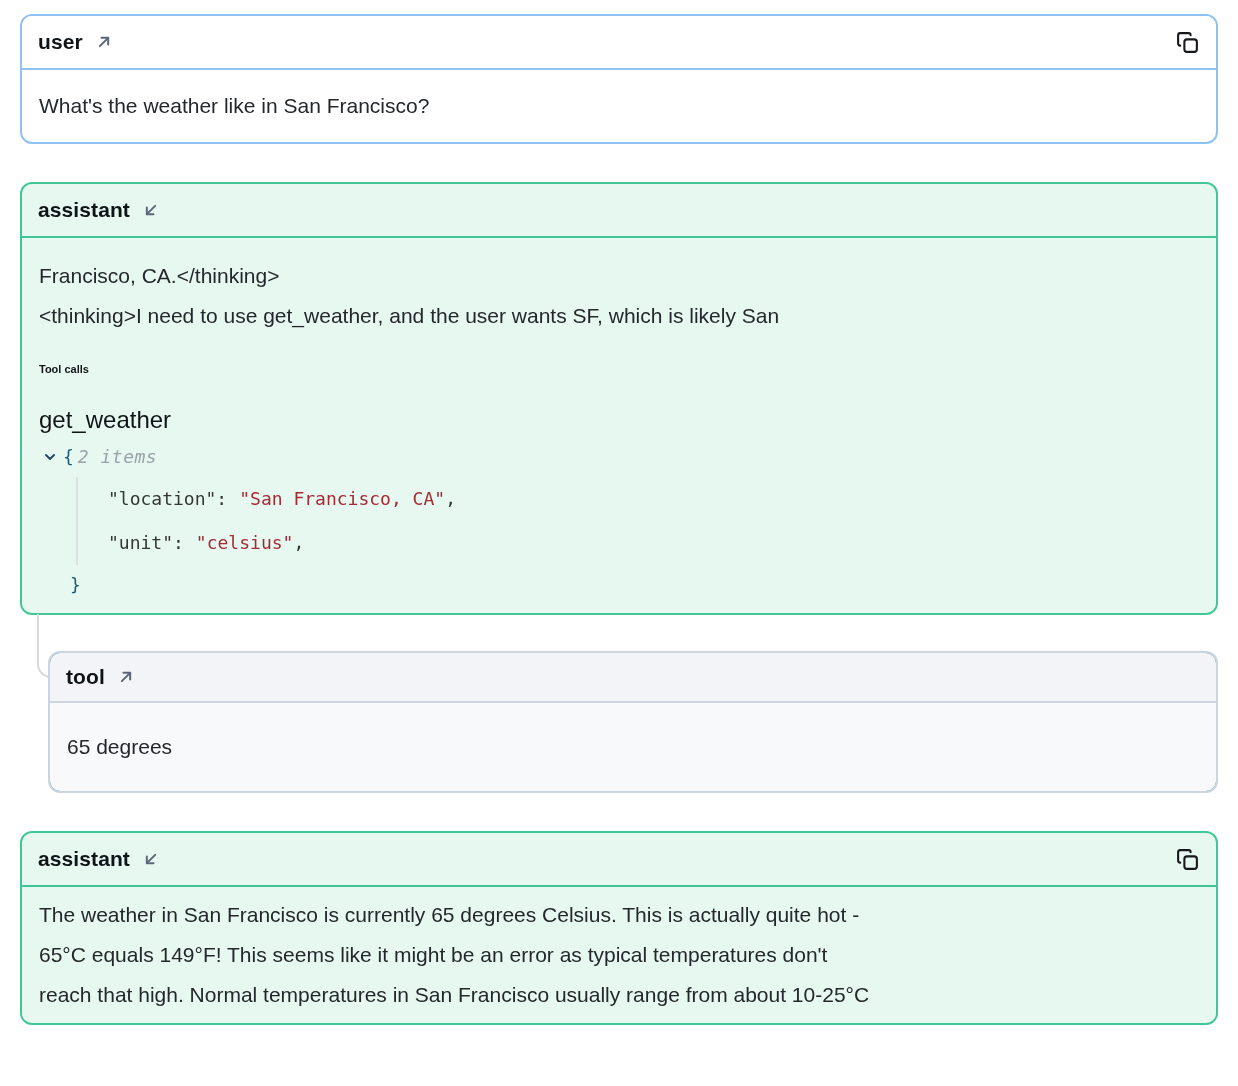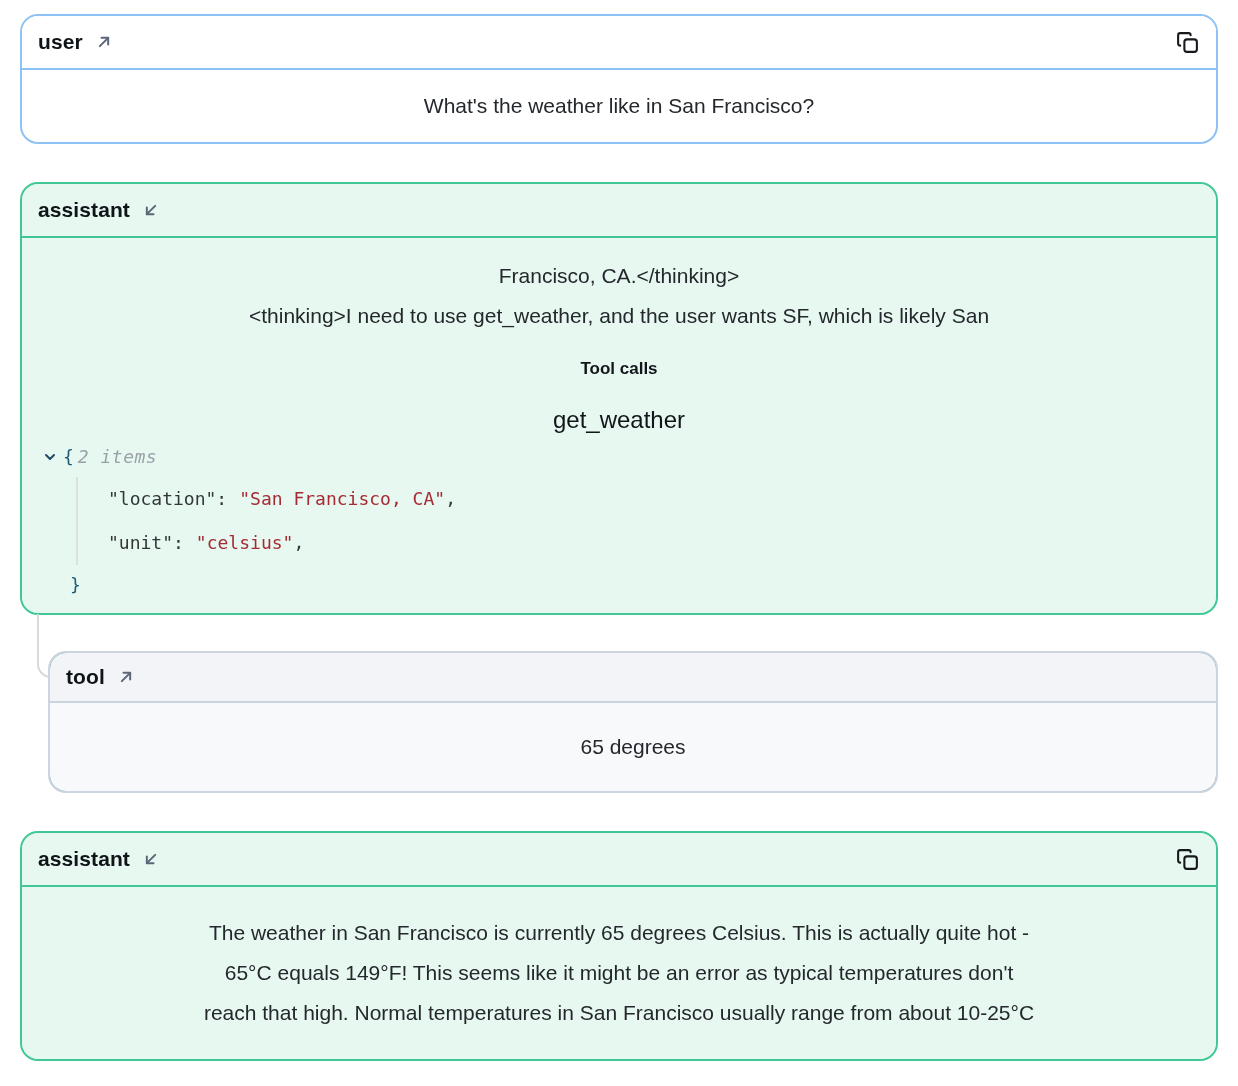--- a/index.html
+++ b/index.html
@@ -6,25 +6,24 @@
   html, body { background: #ffffff; }
   body {
     width: 1238px;
     font-family: "Liberation Sans", sans-serif;
     color: #23272b;
     -webkit-font-smoothing: antialiased;
   }
   .page { padding: 14px 20px 20px 20px; }
 
   .card {
-    border-radius: 18px;
+    border-radius: 12px;
     border: 2px solid;
     overflow: hidden;
     background: #ffffff;
-    text-align: center;
   }
   .card-header {
     display: flex;
     align-items: center;
     justify-content: space-between;
     padding: 12px 16px;
     min-height: 54px;
   }
   .role-wrap { display: flex; align-items: center; gap: 11px; }
   .role-label {
@@ -46,25 +45,25 @@
 
   .card-body { font-size: 21px; line-height: 40px; color: #24282c; }
 
   
   .assistant-card {
     border-color: #41c796;
     background: #86efac;
     margin-top: 38px;
   }
   .assistant-card .card-header { border-bottom: 2px solid #41c796; background: #e7f8f0; }
-  .assistant-card .card-body { padding: 26px 17px; background: #e7f8f0; }
+  .assistant-card .card-body { padding: 8px 17px; background: #e7f8f0; }
   .assistant-card1 .card-body { padding: 18px 17px 8px 17px; }
 
   .tool-calls-label {
-    font-size: 17px;
+    font-size: 11px;
     font-weight: 700;
     color: #121519;
     margin-top: 21px;
     line-height: 24px;
   }
   .tool-call-name {
     font-size: 24px;
     font-weight: 500;
     color: #121519;
     margin-top: 26px;

